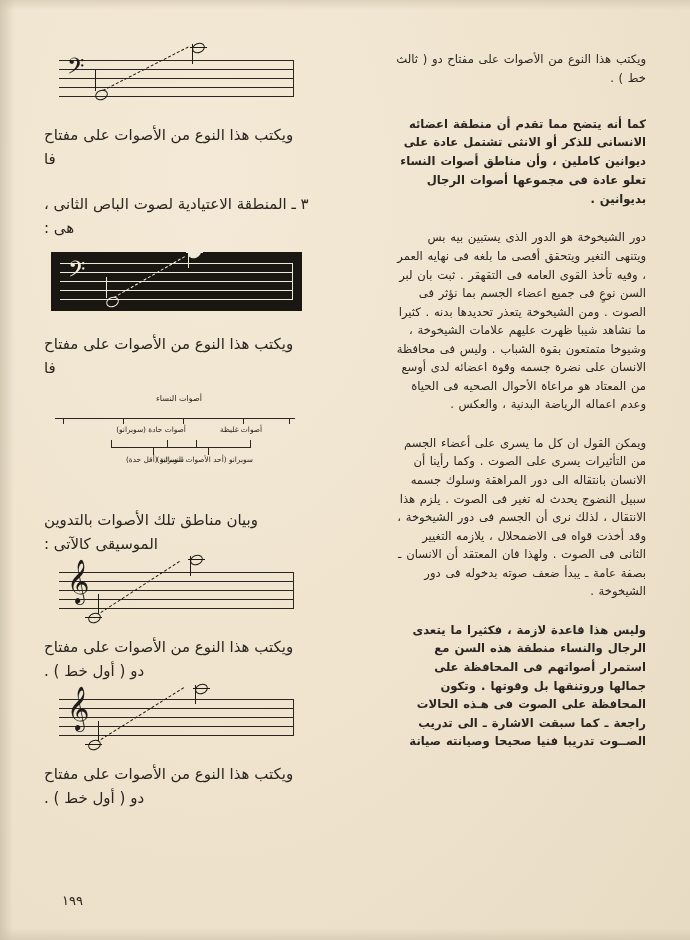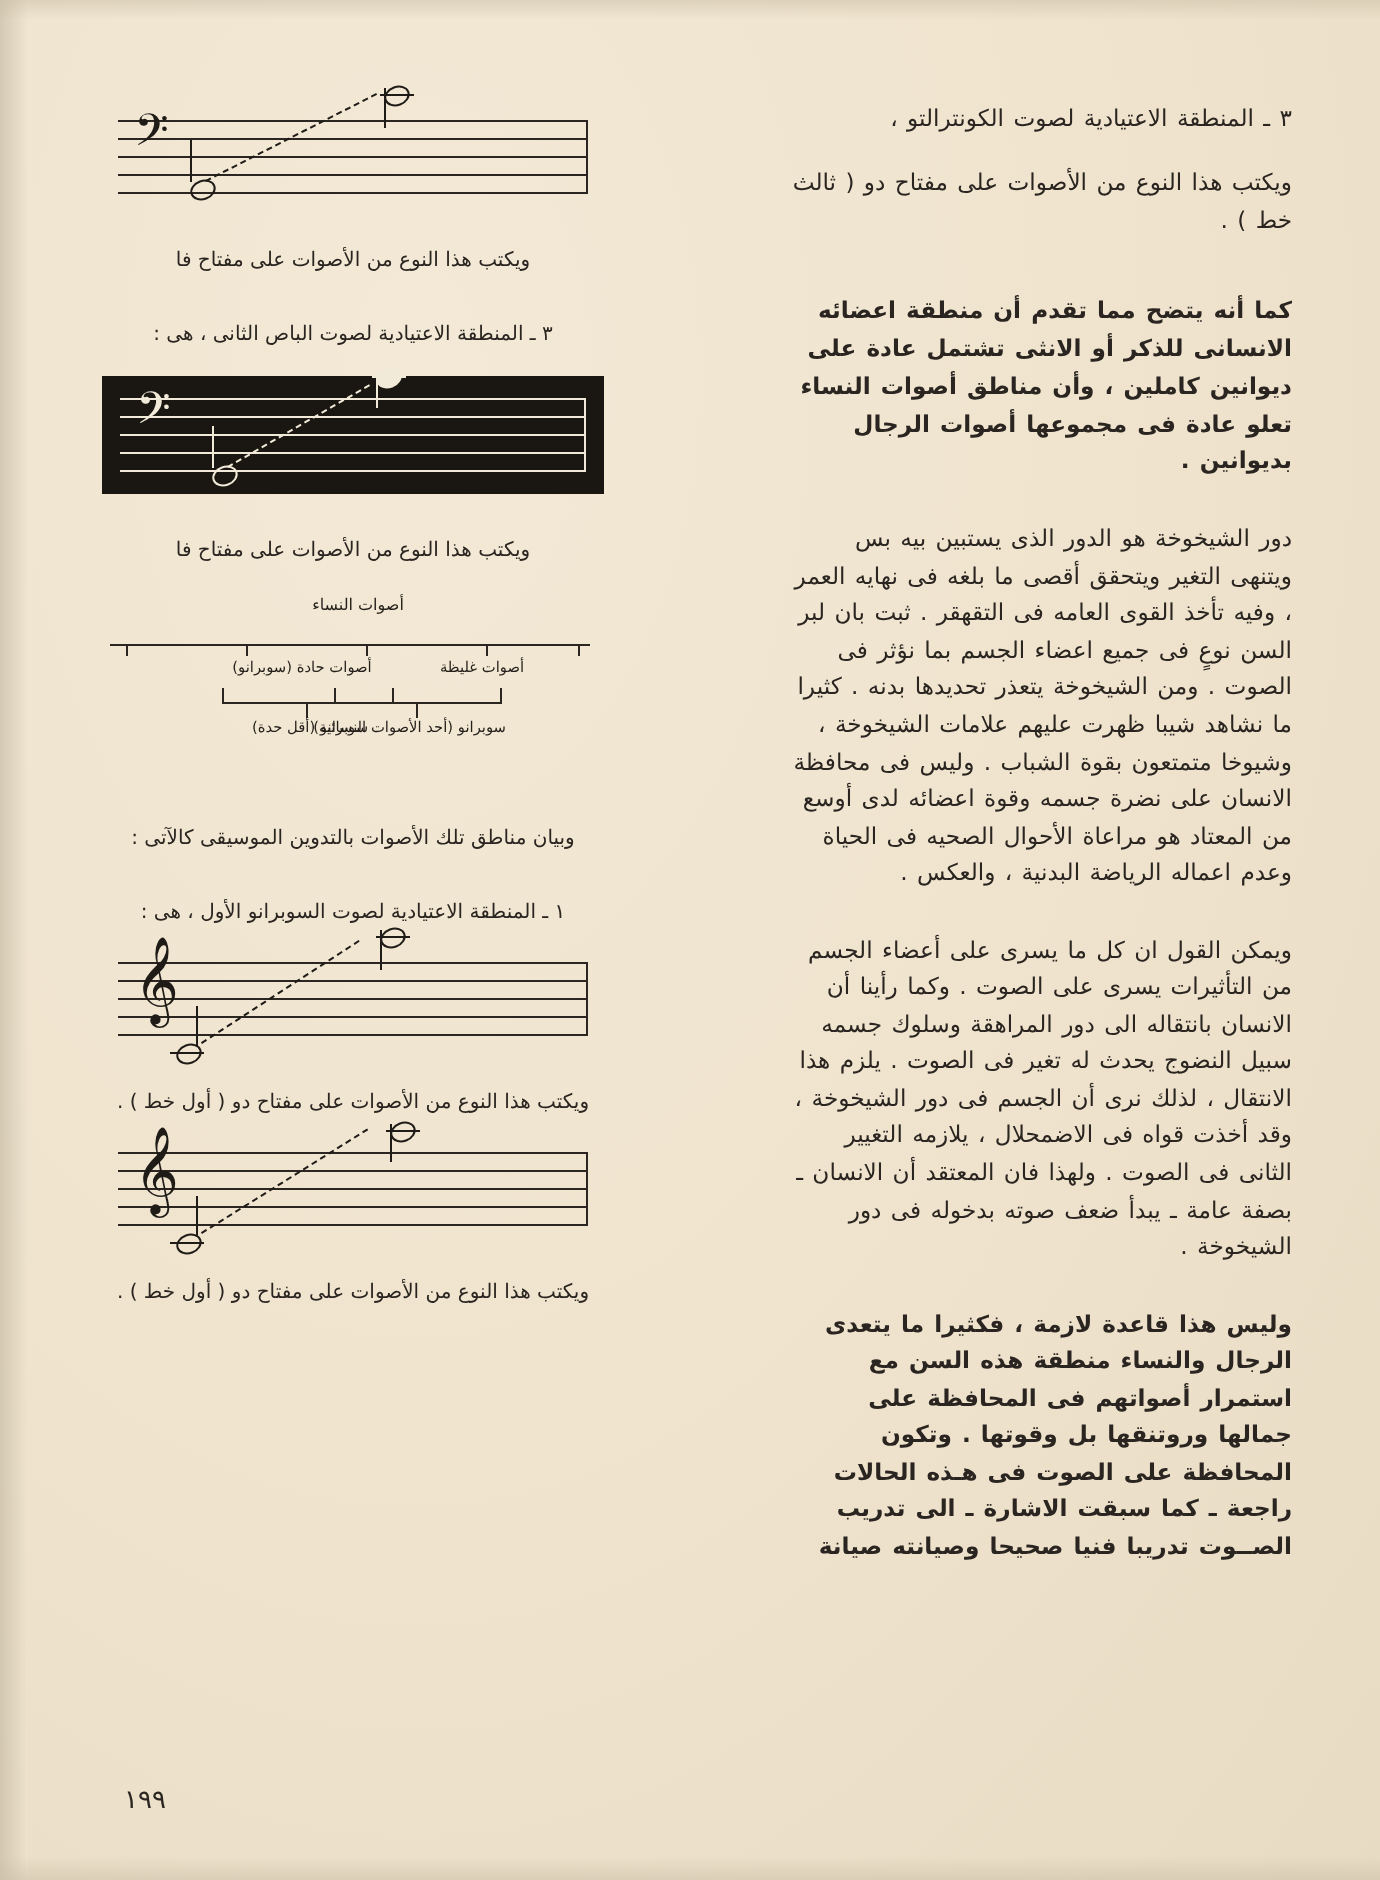--- a/index.html
+++ b/index.html
@@ -159,37 +159,36 @@
   }
 
   .page-number{
     position:absolute;
     left:62px;bottom:32px;
     font-size:13px;
     color:#2a2520;
     direction:rtl;
   }
   .caption{
-    font-size:10px;
+    font-size:15px;
     line-height:1.6;
     direction:rtl;
-    text-align:center;
+    text-align:left;
     margin:21px 0 12px 0;
   }
 </style>
 </head>
 <body>
 
 <div class="page">
   <div class="edge-left"></div>
   <div class="edge-top"></div>
   <div class="edge-bottom"></div>
 
   <div class="col col-right">
-    <p class="par">٣ ـ المنطقة الاعتيادية لصوت الكونترالتو ،</p>
     <p class="par">ويكتب هذا النوع من الأصوات على مفتاح دو ( ثالث خط ) .</p>
     <div class="spacer-sm"></div>
     <div class="spacer-sm"></div>
     <p class="par bold">كما أنه يتضح مما تقدم أن منطقة اعضائه الانسانى للذكر أو الانثى تشتمل عادة على ديوانين كاملين ، وأن مناطق أصوات النساء تعلو عادة فى مجموعها أصوات الرجال بديوانين .</p>
     <div class="spacer-sm"></div>
     <p class="par tight">دور الشيخوخة هو الدور الذى يستبين بيه بس ويتنهى التغير ويتحقق أقصى ما بلغه فى نهايه العمر ، وفيه تأخذ القوى العامه فى التقهقر . ثبت بان لبر السن نوعٍ فى جميع اعضاء الجسم بما نؤثر فى الصوت . ومن الشيخوخة يتعذر تحديدها بدنه . كثيرا ما نشاهد شيبا ظهرت عليهم علامات الشيخوخة ، وشيوخا متمتعون بقوة الشباب . وليس فى محافظة الانسان على نضرة جسمه وقوة اعضائه لدى أوسع من المعتاد هو مراعاة الأحوال الصحيه فى الحياة وعدم اعماله الرياضة البدنية ، والعكس .</p>
     <div class="spacer-sm"></div>
     <p class="par tight">ويمكن القول ان كل ما يسرى على أعضاء الجسم من التأثيرات يسرى على الصوت . وكما رأينا أن الانسان بانتقاله الى دور المراهقة وسلوك جسمه سبيل النضوج يحدث له تغير فى الصوت . يلزم هذا الانتقال ، لذلك نرى أن الجسم فى دور الشيخوخة ، وقد أخذت قواه فى الاضمحلال ، يلازمه التغيير الثانى فى الصوت . ولهذا فان المعتقد أن الانسان ـ بصفة عامة ـ يبدأ ضعف صوته بدخوله فى دور الشيخوخة .</p>
     <div class="spacer-sm"></div>
     <p class="par bold tight">وليس هذا قاعدة لازمة ، فكثيرا ما يتعدى الرجال والنساء منطقة هذه السن مع استمرار أصواتهم فى المحافظة على جمالها وروتنقها بل وقوتها . وتكون المحافظة على الصوت فى هـذه الحالات راجعة ـ كما سبقت الاشارة ـ الى تدريب الصــوت تدريبا فنيا صحيحا وصيانته صيانة</p>
@@ -255,21 +254,20 @@
       <div class="brace" style="left:62px;top:48px;width:84px;"></div>
       <div class="vline" style="left:104px;top:55px;height:8px;"></div>
       <div class="lbl" style="left:66px;top:63px;width:80px;">سوبرانو (أقل حدة)</div>
 
       <div class="brace" style="left:118px;top:48px;width:82px;"></div>
       <div class="vline" style="left:159px;top:55px;height:8px;"></div>
       <div class="lbl" style="left:118px;top:63px;width:86px;">سوبرانو (أحد الأصوات النسائية)</div>
     </div>
 
     <p class="caption">وبيان مناطق تلك الأصوات بالتدوين الموسيقى كالآتى :</p>
-    <p class="caption">١ ـ المنطقة الاعتيادية لصوت السوبرانو الأول ، هى :</p>
 
     <div class="staff-wrap">
       <div class="staff">
         <div class="line"></div>
         <div class="line"></div>
         <div class="line"></div>
         <div class="line"></div>
         <div class="line"></div>
         <div class="endbar"></div>
         <div class="clef g">𝄞</div>

